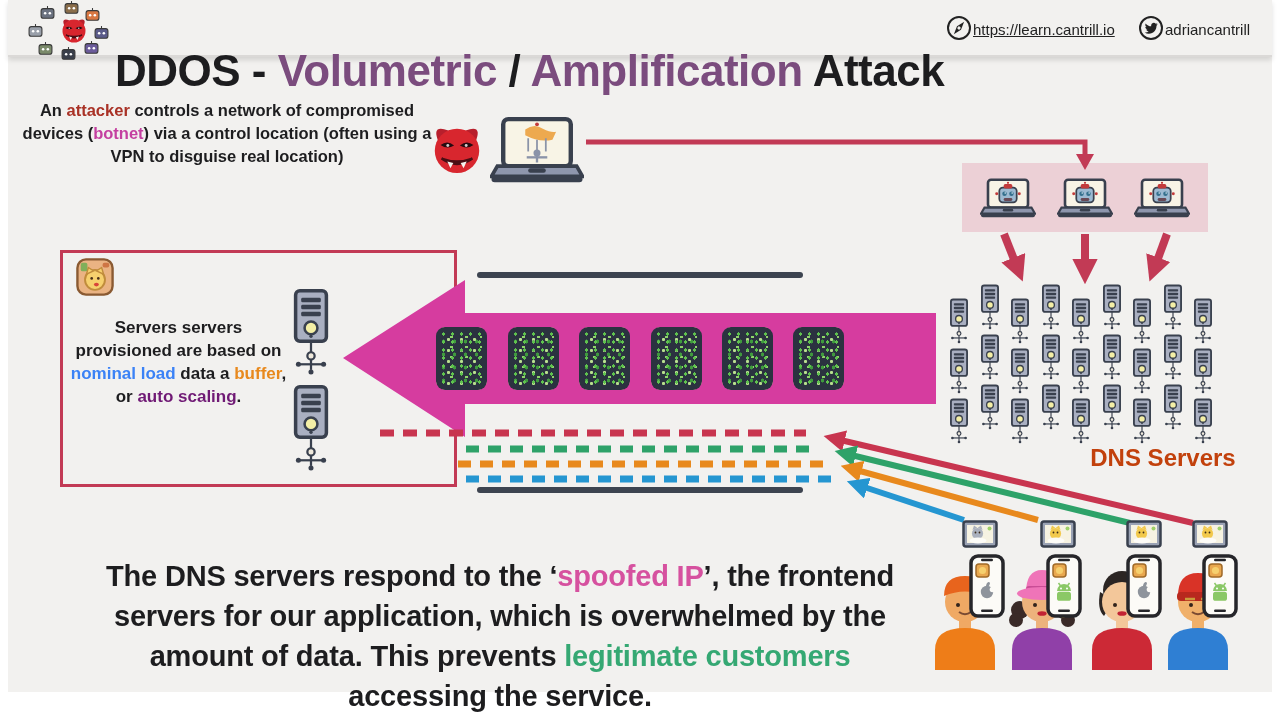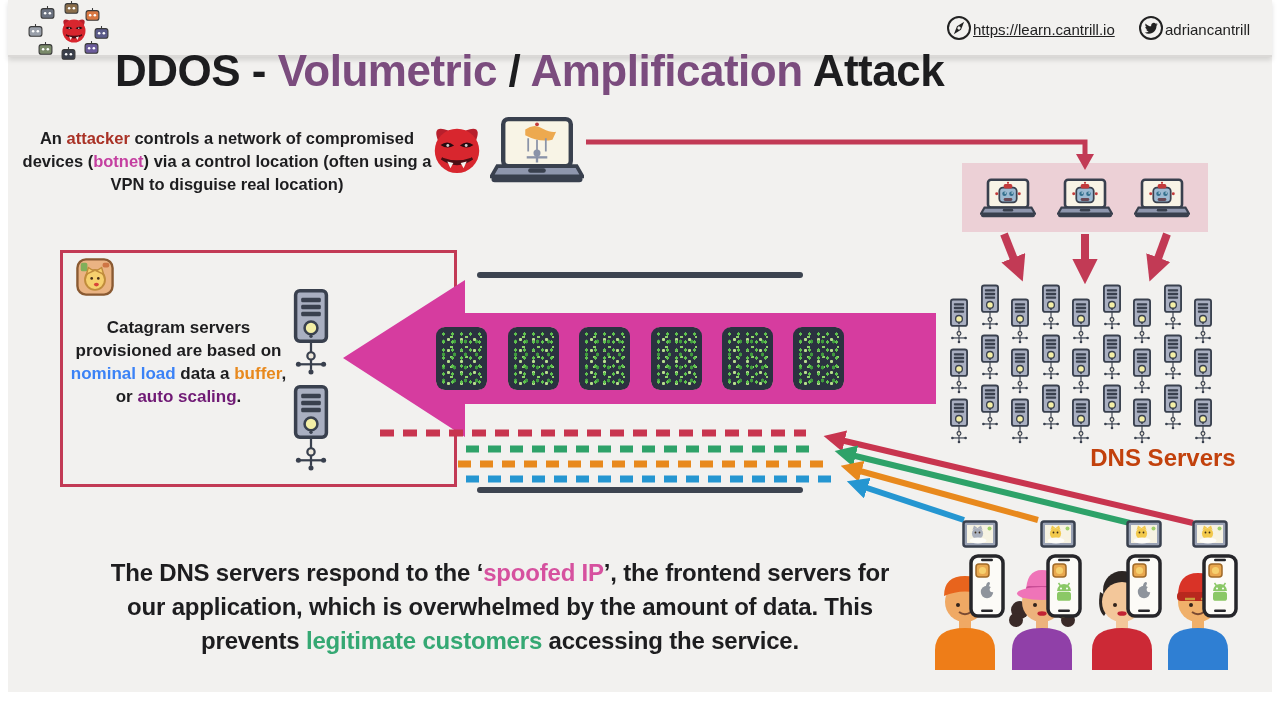--- a/index.html
+++ b/index.html
@@ -12,24 +12,24 @@
             border-bottom:2px solid #dbd9d7; box-shadow:0 3px 5px rgba(0,0,0,.13); z-index:5; }
 
   #title { left:107px; top:7px; font-size:44px; font-weight:bold; letter-spacing:-.5px; white-space:nowrap; color:var(--ink,#1d1d1f);margin-top:39px; }
   #cluster { left:20px; top:1px; width:92px; height:55px; }
 
   .linkchip { top:15px; height:28px; display:flex; align-items:center; gap:1px; font-size:15px; color:#222;justify-content:space-between; }
   #sitechip { left:938px; } #twchip { left:1130px; }
   #sitechip .url { text-decoration:underline; }
 
   .note { position:absolute; font-weight:bold; text-align:center; color:var(--ink,#1d1d1f); z-index:4; }
-  #attacker-note { left:12px; top:127px; width:430px; font-size:16.5px; line-height:23px; }
+  #attacker-note { left:12px; top:99px; width:430px; font-size:16.5px; line-height:23px; }
   #botnet-note  { left:555px; top:192px; width:415px; font-size:16.5px; line-height:23px; }
   #catagram-note{ left:66px;  top:316px; width:225px; font-size:17px;  line-height:23px; }
-  #conclusion   { left:100px; top:556px; width:800px; font-size:24px; line-height:34px; letter-spacing:-.2px; }
+  #conclusion   { left:100px; top:556px; width:800px; font-size:29px; line-height:40px; letter-spacing:-.2px; }
   #dns-label    { left:1063px; top:444px; width:200px; font-size:24px; font-weight:bold; text-align:center; color:#c2410c; z-index:4; }
 
   #catagram-box { left:60px; top:250px; width:397px; height:237px; border:3px solid var(--crimson,#c23a55); z-index:1; }
   #catagram-title-row { left:76px; top:258px; display:flex; align-items:center; gap:10px; z-index:4; }
   #catagram-title { font-size:27px; font-weight:bold; color:#111; }
 
   #overlay { left:0; top:0; width:1280px; height:720px; z-index:2; pointer-events:none; }
 
   .packet { position:absolute; top:327px; width:51px; height:63px; border-radius:9px; z-index:3;
     background-color:var(--packet_bg,#2b3240);
@@ -701,21 +701,21 @@
           <rect x="28" y="5" width="7" height="5" rx="2" fill="#c96a3a" opacity=".85"></rect>
           <circle cx="20" cy="23" r="10.5" fill="#f6d06e" stroke="#c08c3c" stroke-width="2"></circle>
           <path d="M11 17 l2 -7 l5.5 3.5 z" fill="#f6d06e" stroke="#c08c3c" stroke-width="1.5"></path>
           <path d="M29 17 l-2 -7 l-5.5 3.5 z" fill="#f6d06e" stroke="#c08c3c" stroke-width="1.5"></path>
           <circle cx="16.5" cy="21.5" r="1.4" fill="#4a3018"></circle>
           <circle cx="23.5" cy="21.5" r="1.4" fill="#4a3018"></circle>
           <ellipse cx="21.5" cy="28" rx="2.6" ry="1.9" fill="#d8453a"></ellipse>
         </svg>
     </span>
   </div>
-  <div id="catagram-note" class="note"><span>Catagram servers provisioned are based on </span><span style="color: #3b82f6;">nominal load</span><span> data a </span><span style="color: rgb(232, 137, 29);">buffer</span><span>, or </span><span style="color: #701a75;">auto scaling</span><span>.</span></div>
+  <div id="catagram-note" class="note"><span>Servers servers provisioned are based on </span><span style="color: #3b82f6;">nominal load</span><span> data a </span><span style="color: rgb(232, 137, 29);">buffer</span><span>, or </span><span style="color: #701a75;">auto scaling</span><span>.</span></div>
   <div id="frontend-servers"></div>
 
   <div id="packets"></div>
 
   <div id="conclusion" class="note"><span>The DNS servers respond to the ‘</span><span style="color: rgb(214, 81, 159);">spoofed IP</span><span>’, the frontend servers for our application, which is overwhelmed by the amount of data. This prevents </span><span style="color: rgb(53, 168, 115);">legitimate customers</span><span> accessing the service.</span></div>
 
   <div id="screens"></div>
   <div id="customers"></div>
 <div class="abs big-server" style="position: absolute; left: 290px; top: 288px; line-height: 0;"><svg width="42" height="88.2" viewBox="0 0 30 63">
  <rect x="4" y="2" width="22" height="36" rx="3" fill="#a9afc1" stroke="#39404e" stroke-width="2.5"></rect>

